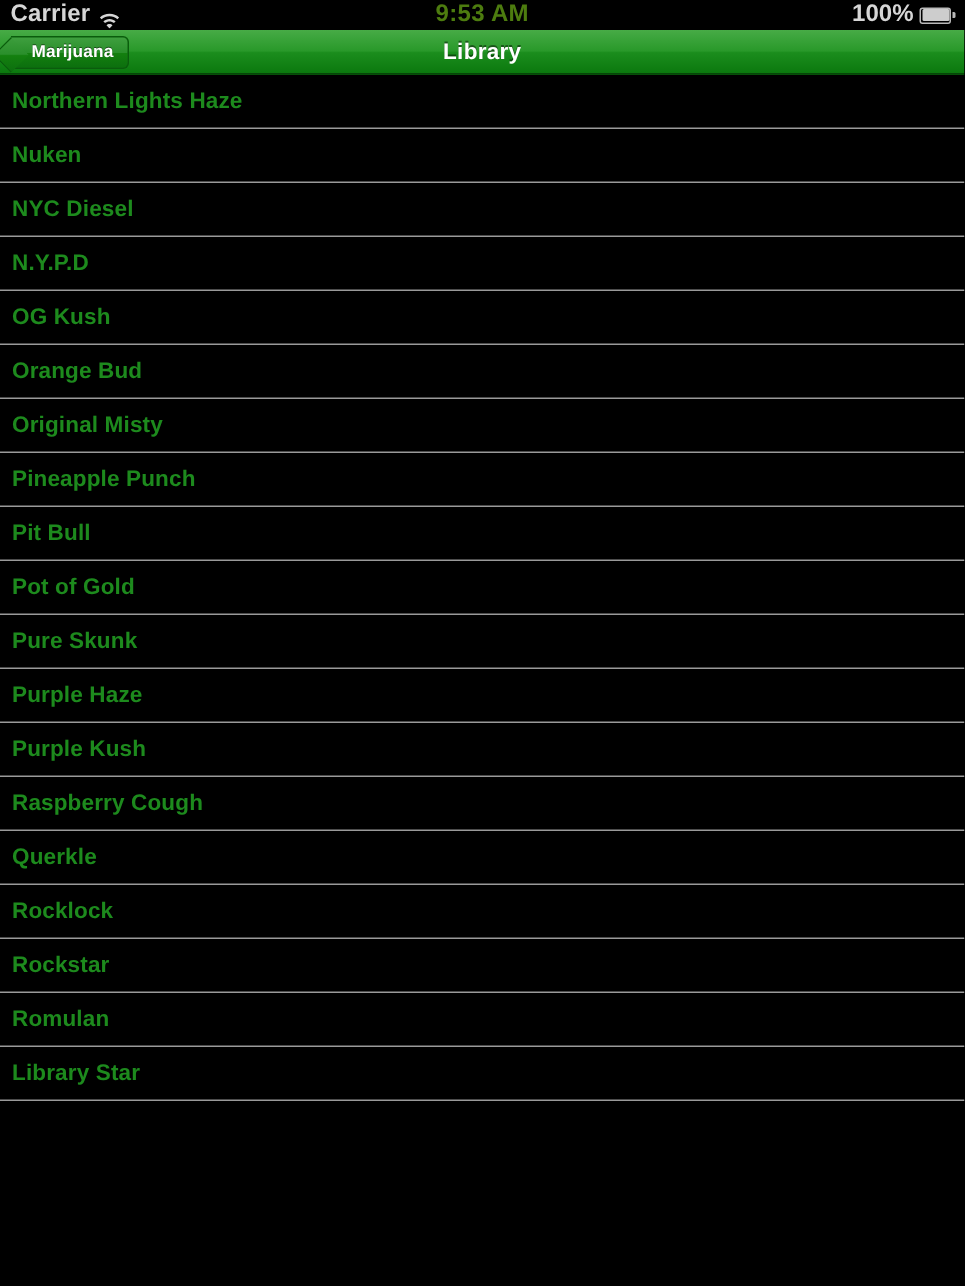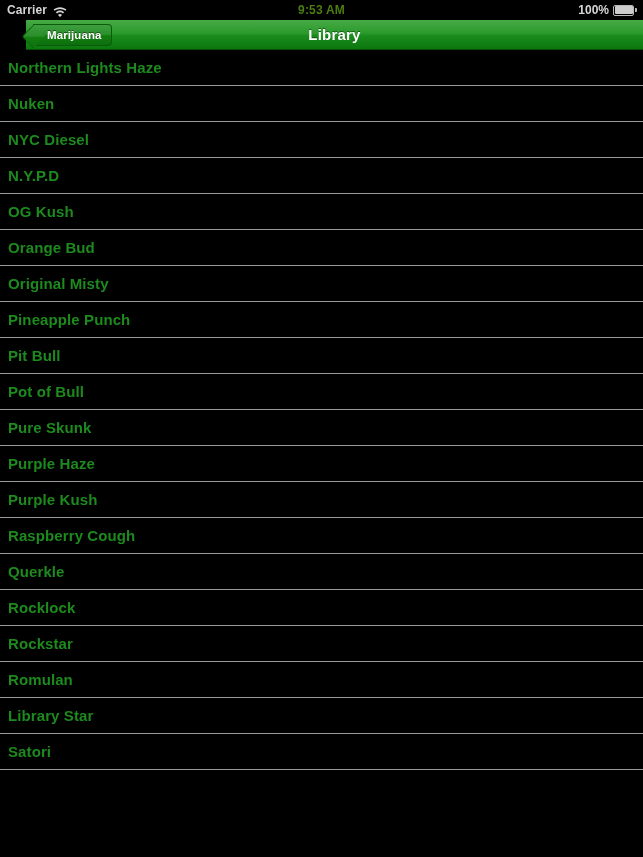--- a/index.html
+++ b/index.html
@@ -14,21 +14,21 @@
     font-family: "Liberation Sans", sans-serif;
     -webkit-font-smoothing: antialiased;
   }
 
   
   .statusbar {
     position: relative;
     height: 20px;
     background: #000;
     color: #cfcfcf;
-    font-size: 12px;
+    font-size: 16px;
     font-weight: bold;
     display: flex;
     align-items: center;
   }
   .sb-left {
     display: flex;
     align-items: center;
     gap: 6px;
     padding-left: 7px;
   }
@@ -97,21 +97,20 @@
     position: relative;
     height: 29px;
     background: linear-gradient(to bottom,
         #47ab46 0%,
         #29992a 48%,
         #1b8d1d 52%,
         #0b780e 100%);
     border-bottom: 1px solid #064f08;
     display: flex;
     align-items: center;
-    margin-left: 26px;
   }
   .nav-title {
     position: absolute;
     left: 0; right: 0;
     text-align: center;
     color: #ffffff;
     font-size: 15px;
     font-weight: bold;
     letter-spacing: 0.2px;
     text-shadow: 0 -1px 0 rgba(0,0,0,0.45);
@@ -230,21 +229,21 @@
     <div class="list-row">
       <span class="row-label">Original Misty</span>
     </div>
     <div class="list-row">
       <span class="row-label">Pineapple Punch</span>
     </div>
     <div class="list-row">
       <span class="row-label">Pit Bull</span>
     </div>
     <div class="list-row">
-      <span class="row-label">Pot of Bull</span>
+      <span class="row-label">Pot of Gold</span>
     </div>
     <div class="list-row">
       <span class="row-label">Pure Skunk</span>
     </div>
     <div class="list-row">
       <span class="row-label">Purple Haze</span>
     </div>
     <div class="list-row">
       <span class="row-label">Purple Kush</span>
     </div>
@@ -259,16 +258,13 @@
     </div>
     <div class="list-row">
       <span class="row-label">Rockstar</span>
     </div>
     <div class="list-row">
       <span class="row-label">Romulan</span>
     </div>
     <div class="list-row">
       <span class="row-label">Library Star</span>
     </div>
-    <div class="list-row">
-      <span class="row-label">Satori</span>
-    </div>
   </div>
 
 </body></html>

